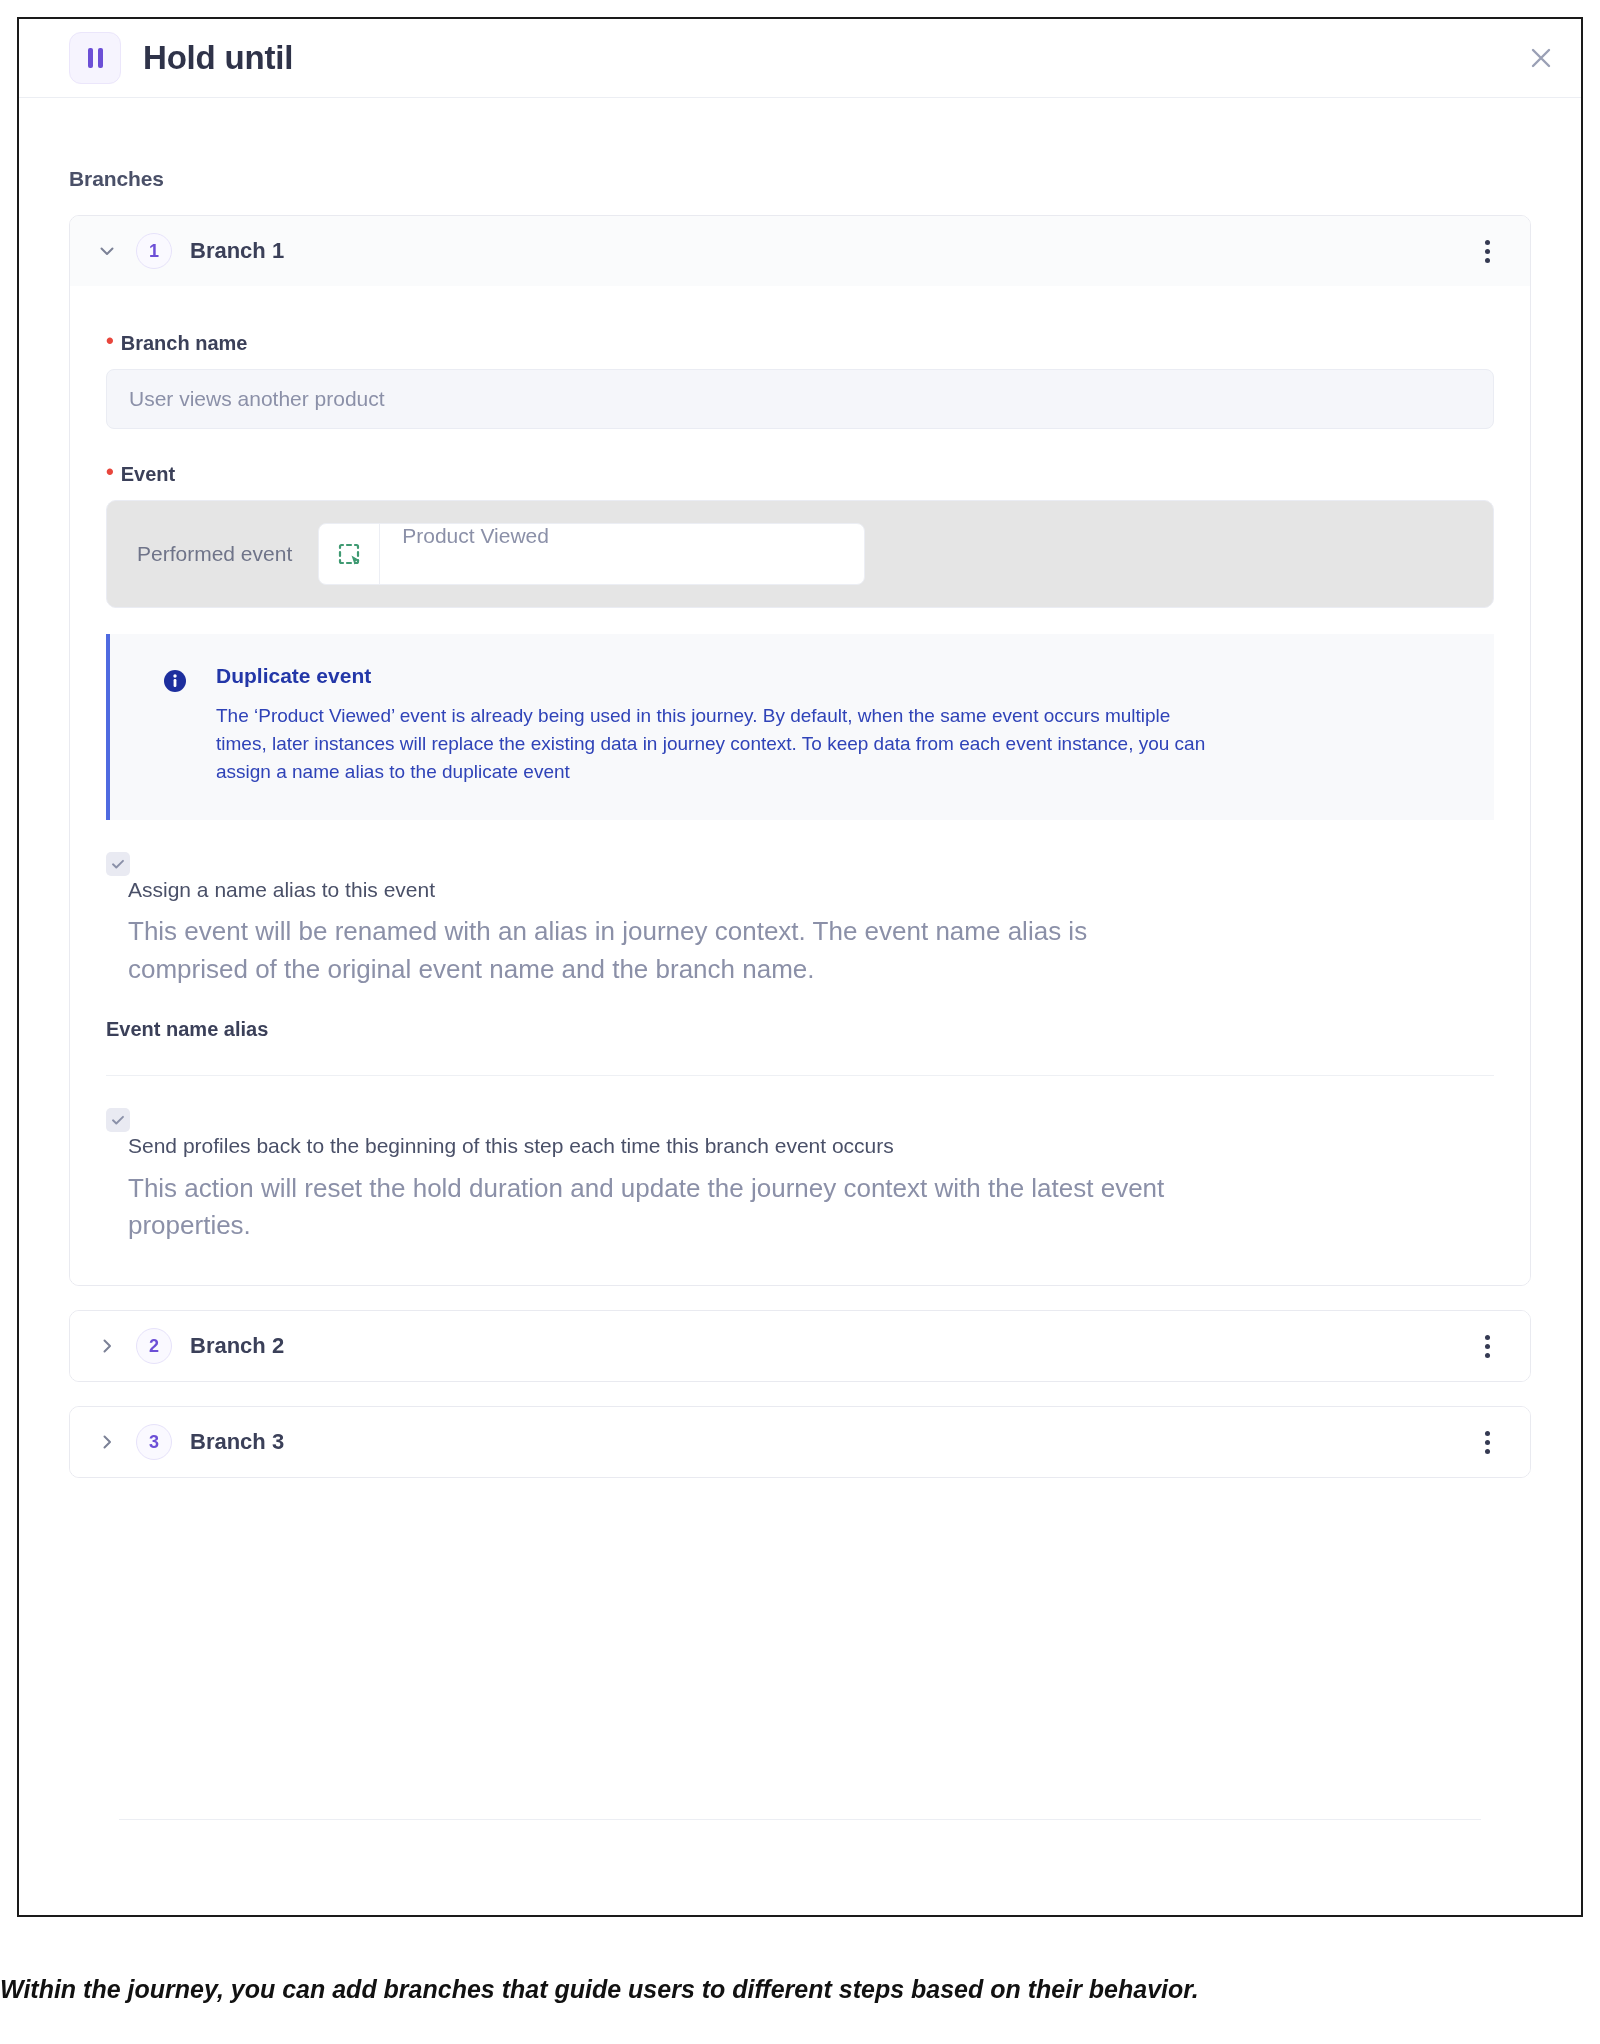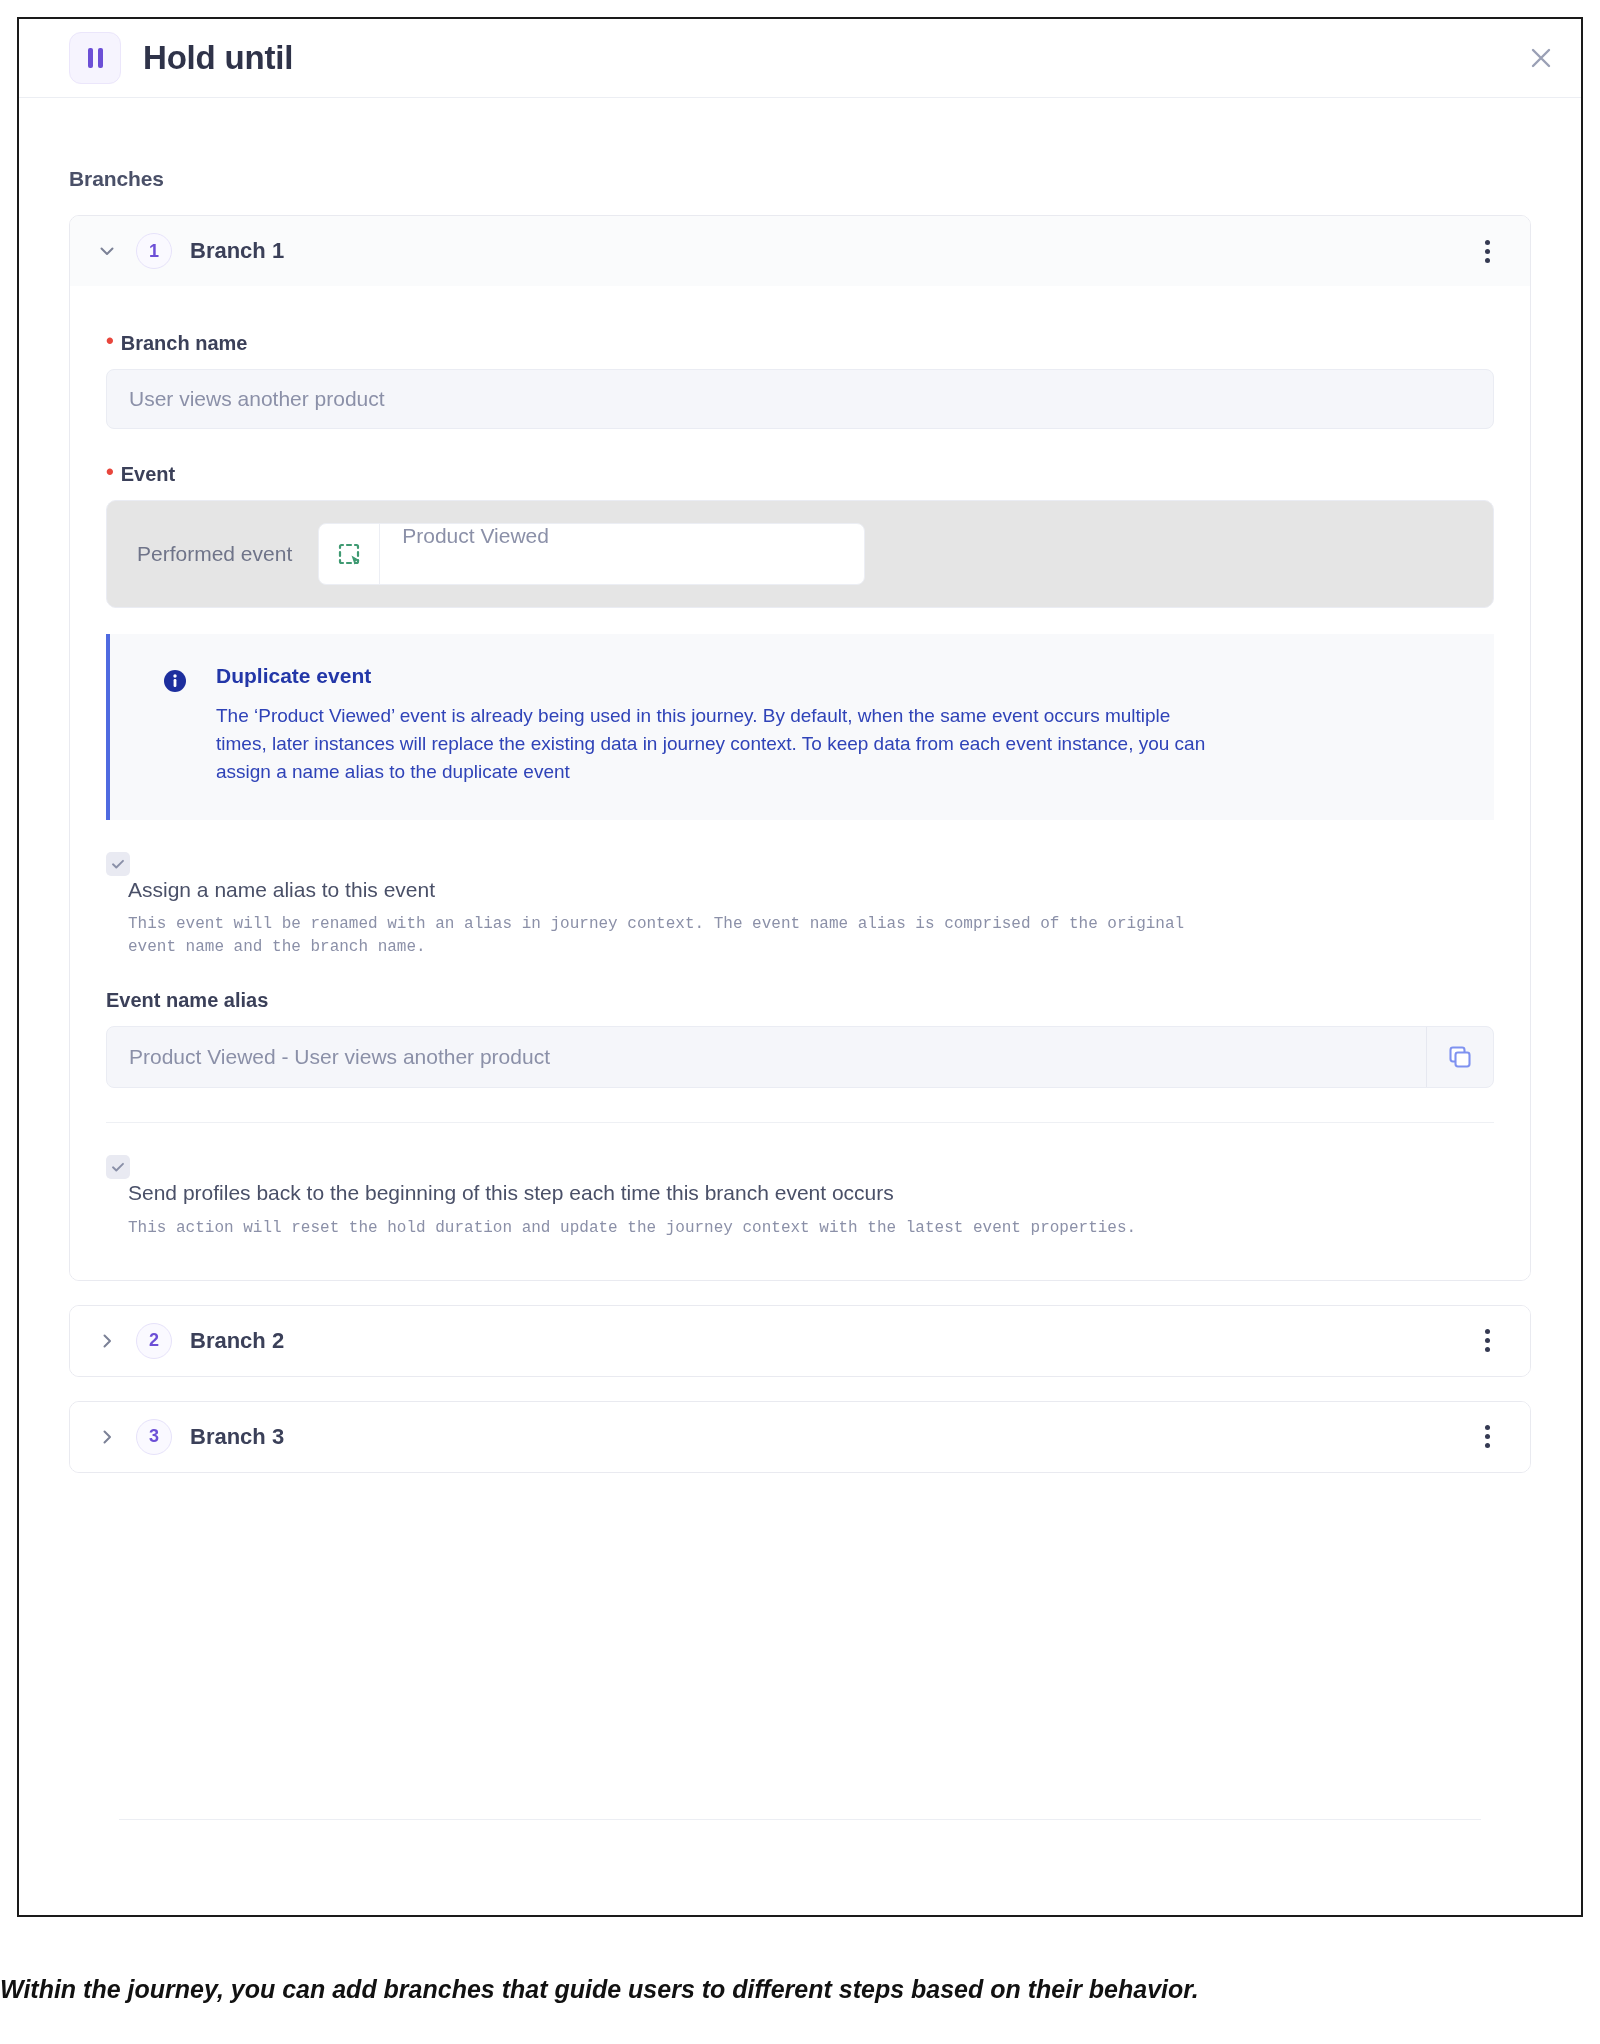--- a/index.html
+++ b/index.html
@@ -292,25 +292,24 @@
   }
   .cbox svg { display: block; }
   .check-texts { margin-left: 22px; }
   .check-title {
     font-size: 21px;
     color: #4a5068;
     line-height: 1.3;
   }
   .check-desc {
     margin-top: 10px;
-    font-size: 16px;
+    font-size: 26px;
     color: #8b90a8;
     line-height: 1.45;
     max-width: 1060px;
-    font-family: Liberation Mono, monospace;
   }
 
   
   .alias-block { margin-top: 30px; }
   .alias-label {
     font-size: 20px;
     font-weight: 700;
     color: #3b4059;
   }
   .alias-input {
@@ -464,29 +463,20 @@
               </svg>
             </div>
             <div class="check-texts">
               <div class="check-title">Assign a name alias to this event</div>
               <div class="check-desc">This event will be renamed with an alias in journey context. The event name alias is comprised of the original event name and the branch name.</div>
             </div>
           </div>
 
           <div class="alias-block">
             <div class="alias-label">Event name alias</div>
-            <div class="alias-input">
-              <div class="alias-value">Product Viewed - User views another product</div>
-              <div class="copy-cell">
-                <svg width="30" height="30" viewBox="0 0 30 30" aria-hidden="true">
-                  <rect x="5.5" y="5.5" width="14" height="14" rx="2.4" stroke="#7f92f0" stroke-width="2.1" fill="#ffffff"></rect>
-                  <rect x="10.5" y="10.5" width="14" height="14" rx="2.4" stroke="#7f92f0" stroke-width="2.1" fill="#ffffff"></rect>
-                </svg>
-              </div>
-            </div>
           </div>
 
           <div class="divider"></div>
 
           <div class="check-row">
             <div class="cbox">
               <svg width="16" height="16" viewBox="0 0 16 16" aria-hidden="true">
                 <path d="M3 8.3 L6.3 11.5 L13 4.8" stroke="#8a90a8" stroke-width="1.9" fill="none" stroke-linecap="round" stroke-linejoin="round"></path>
               </svg>
             </div>

